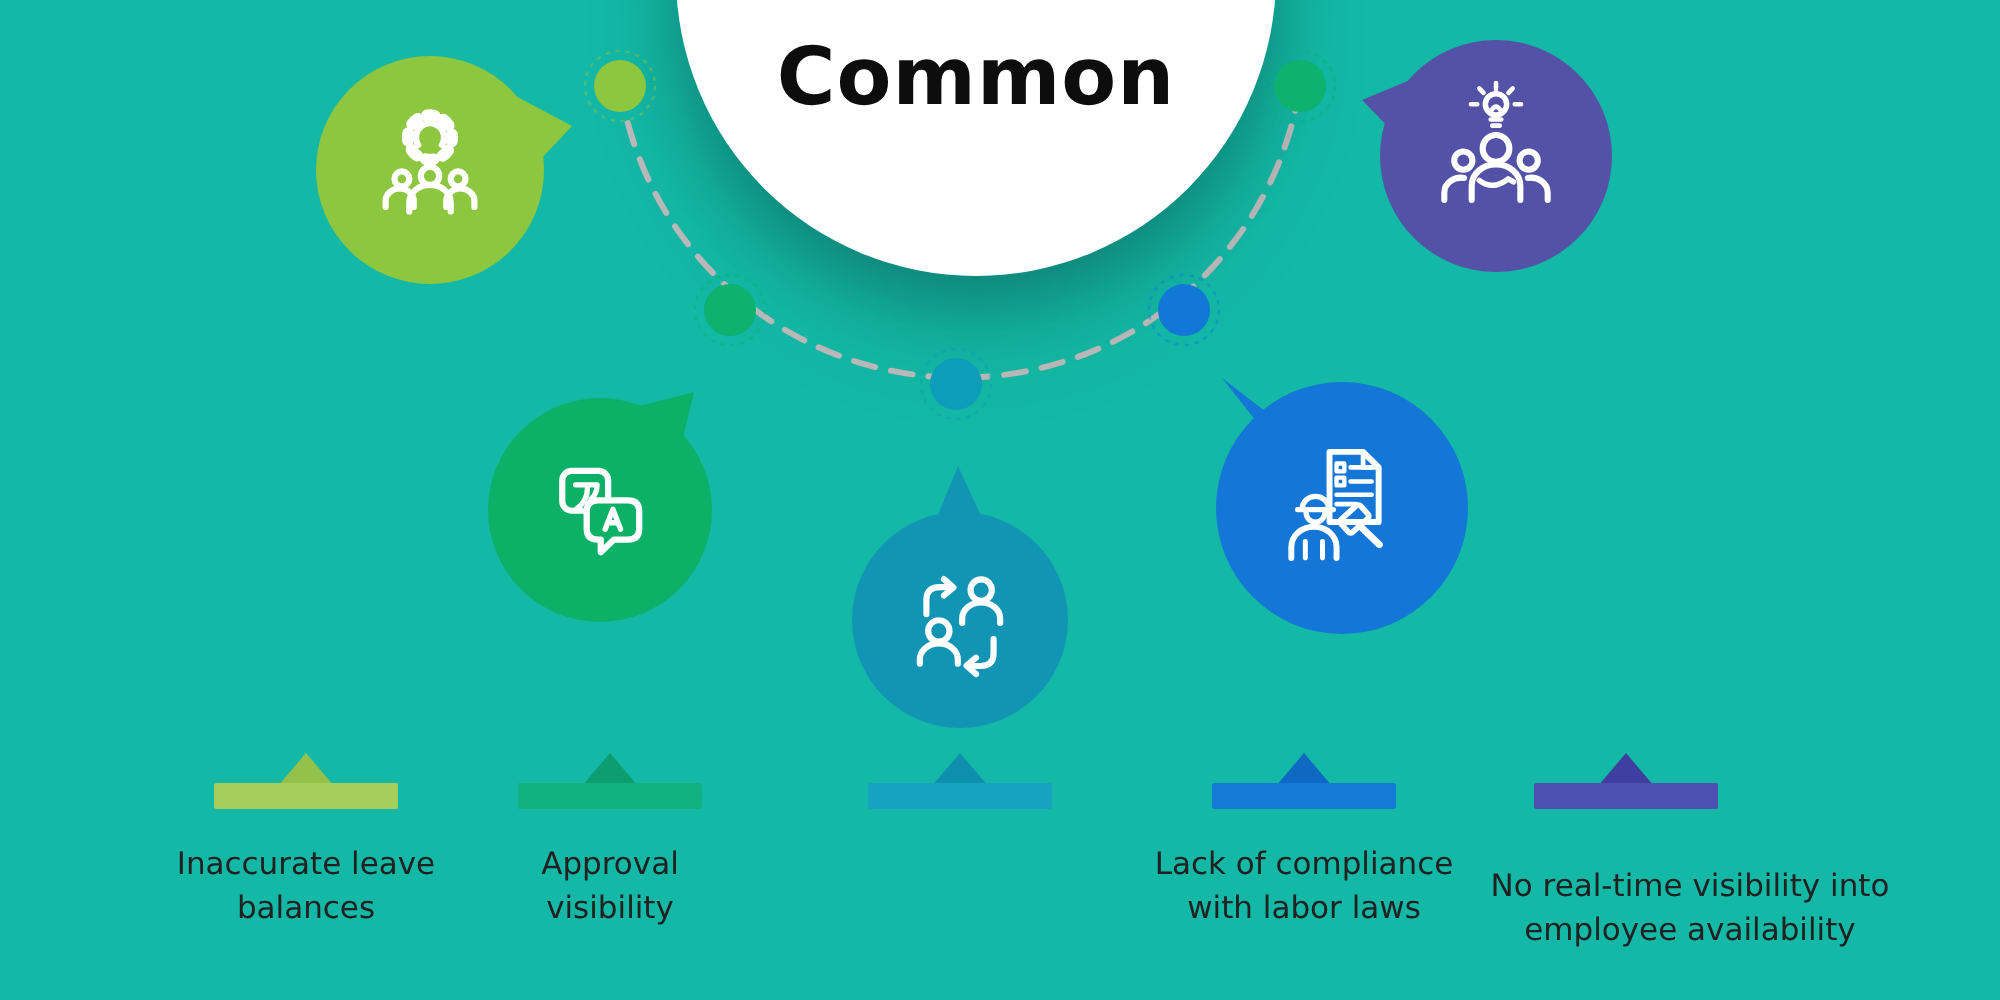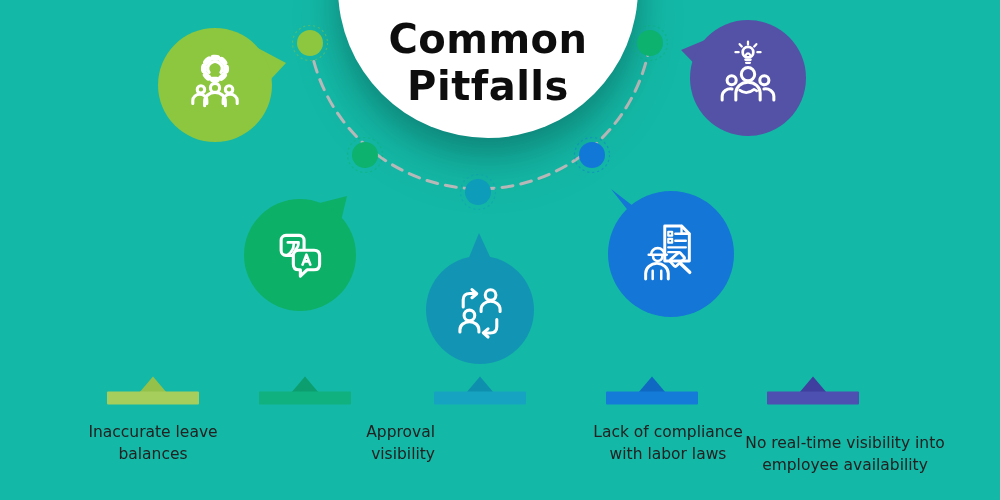--- a/index.html
+++ b/index.html
@@ -75,21 +75,20 @@
     </g>
     <g>
       <path d="M799 393 L813 376.5 L827 393 Z" fill="#3e3f9e"></path>
       <rect x="767" y="391.5" width="92" height="13" rx="1" fill="#4d50b0"></rect>
     </g>
   </svg>
 
   <div class="title-circle"></div>
   <div class="title">
     <span>Common</span>
-    <span>Pitfalls</span>
   </div>
 
   <svg class="layer" viewBox="0 0 1000 500">
 
     <g>
       <polygon points="252,45 286,63 256,95" fill="#8dc63f"></polygon>
       <circle cx="215" cy="85" r="57" fill="#8dc63f"></circle>
       <g transform="translate(178,48) scale(0.74)" fill="none" stroke="#ffffff" stroke-width="4.2" stroke-linecap="round" stroke-linejoin="round">
         <circle cx="50" cy="28" r="15" stroke-width="8" stroke-dasharray="5.3 6.48" stroke-dashoffset="2.6"></circle>
         <path d="M42 33 A9.5 9.5 0 1 1 58 33"></path>
@@ -184,25 +183,25 @@
     <g>
       <circle cx="650" cy="43" r="17.5" fill="none" stroke="#0cb26d" stroke-opacity="0.45" stroke-width="1.2" stroke-dasharray="2.2 2.8"></circle>
       <circle cx="650" cy="43" r="13" fill="#0cb26d"></circle>
     </g>
   </svg>
 
   <div class="pitfall-label" style="left:23px;">
     <span>Inaccurate leave</span>
     <span>balances</span>
   </div>
-  <div class="pitfall-label" style="left:175px;text-align:right;">
+  <div class="pitfall-label" style="left:175px;">
     <span>Approval</span>
     <span>visibility</span>
   </div>
-  <div class="pitfall-label" style="left:538px;text-align:center;">
+  <div class="pitfall-label" style="left:522px;text-align:center;">
     <span>Lack of compliance</span>
     <span>with labor laws</span>
   </div>
   <div class="pitfall-label" style="left:715px;margin-top:11px;">
     <span>No real-time visibility into</span>
     <span>employee availability</span>
   </div>
 
 </div>
 

